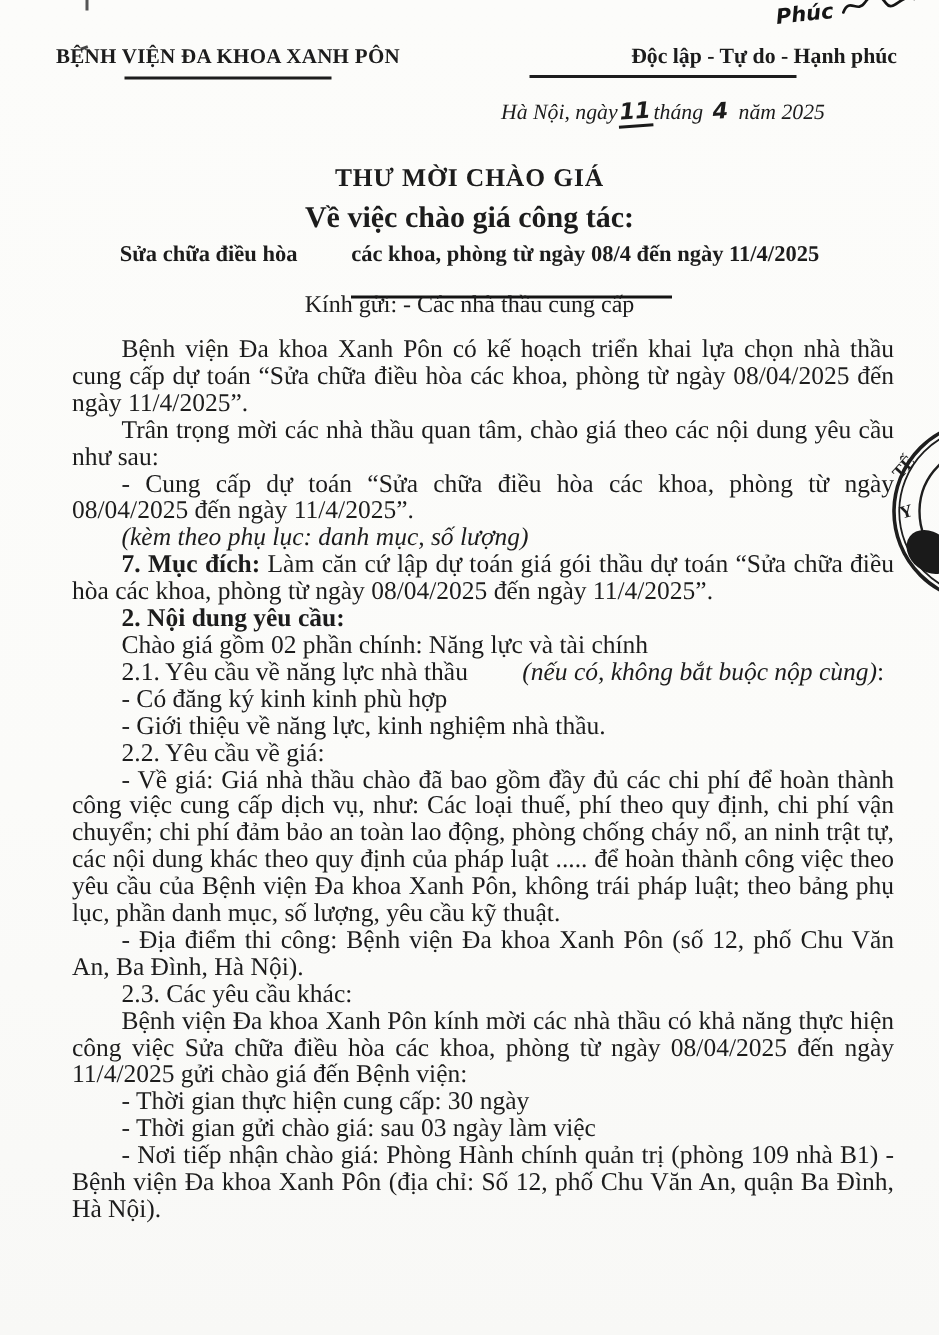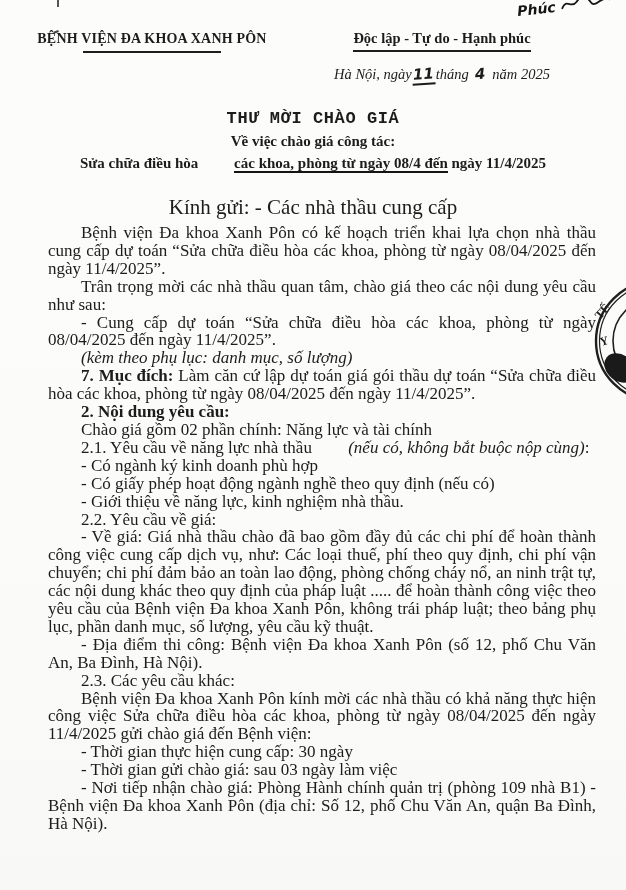--- a/index.html
+++ b/index.html
@@ -25,36 +25,36 @@
   .speck1{position:absolute;left:53px;top:27px;width:5px;height:4px;
     border-bottom:2px solid #444;transform:rotate(-20deg);}
   .speck2{position:absolute;left:57px;top:0;width:2px;height:7px;background:#555;}
   
   .hdr-left{position:absolute;left:18px;top:28px;width:268px;text-align:center;}
   .org{font-size:13.5px;letter-spacing:.4px;}
   .hosp{font-weight:bold;font-size:14px;margin-top:3px;letter-spacing:.2px;}
   .rule-l{width:138px;height:2px;background:#1d1d1d;margin:4px auto 0;}
   .hdr-right{position:absolute;left:286px;top:26px;width:312px;text-align:center;}
   .nat{font-weight:bold;font-size:14.5px;letter-spacing:.1px;}
-  .motto{font-weight:bold;font-size:14.5px;margin-top:4px;}
+  .motto{font-weight:bold;font-size:14.5px;margin-top:4px;text-align:right;}
   .rule-r{width:178px;height:2px;background:#1d1d1d;margin:3px auto 0;}
   .dateline{font-style:italic;font-size:14.5px;margin-top:13px;white-space:nowrap;}
   .hand-num{
     font-family:"DejaVu Sans",sans-serif;font-weight:bold;font-size:15px;
     display:inline-block;transform:rotate(-4deg);padding:0 1px;
   }
   .hand-day{border-bottom:2px solid #1a1a1a;margin:0 1px 0 0;}
   .hand-month{margin:0 2px;}
   
   .title-block{position:absolute;top:109px;left:0;width:100%;text-align:center;}
-  .doc-title{font-size:17px;font-weight:bold;letter-spacing:.6px;margin:0;font-family:Liberation Mono, monospace;}
-  .doc-sub1{font-size:15px;font-weight:bold;margin-top:5px;text-align:center;}
+  .doc-title{font-size:17px;font-weight:bold;letter-spacing:.6px;margin:0;}
+  .doc-sub1{font-size:20px;font-weight:bold;margin-top:5px;text-align:center;}
   .doc-sub2{font-size:15px;font-weight:bold;margin-top:5px;}
-  .u-hand{border-bottom:2.2px solid #141414;padding-bottom:0;margin-left:32px;}
-  .salutation{position:absolute;top:195px;left:0;width:100%;text-align:center;font-size:21px;}
+  .u-hand{border-bottom:2.2px solid #141414;padding-bottom:19px;margin-left:32px;}
+  .salutation{position:absolute;top:195px;left:0;width:100%;text-align:center;font-size:16px;}
   
   .body-col{
     position:absolute;top:224px;left:48px;width:548px;
     text-align:justify;font-size:17px;line-height:17.9px;
   }
   .body-col p{margin:0;text-indent:33px;}
   .b{font-weight:bold;}
   .i{font-style:italic;margin-left:32px;}
   
   .stamp{position:absolute;left:586px;top:284px;width:40px;height:115px;}
@@ -99,22 +99,21 @@
 
   <div class="body-col">
     <p>Bệnh viện Đa khoa Xanh Pôn có kế hoạch triển khai lựa chọn nhà thầu cung cấp dự toán “Sửa chữa điều hòa các khoa, phòng từ ngày 08/04/2025 đến ngày 11/4/2025”.</p>
     <p>Trân trọng mời các nhà thầu quan tâm, chào giá theo các nội dung yêu cầu như sau:</p>
     <p>- Cung cấp dự toán “Sửa chữa điều hòa các khoa, phòng từ ngày 08/04/2025 đến ngày 11/4/2025”.</p>
     <p class="i">(kèm theo phụ lục: danh mục, số lượng)</p>
     <p><span class="b">7. Mục đích:</span><span> Làm căn cứ lập dự toán giá gói thầu dự toán “Sửa chữa điều hòa các khoa, phòng từ ngày 08/04/2025 đến ngày 11/4/2025”.</span></p>
     <p class="b">2. Nội dung yêu cầu:</p>
     <p>Chào giá gồm 02 phần chính: Năng lực và tài chính</p>
     <p><span>2.1. Yêu cầu về năng lực nhà thầu </span><span class="i">(nếu có, không bắt buộc nộp cùng)</span><span>:</span></p>
-    <p>- Có ngành ký kinh doanh phù hợp</p>
-    <p>- Có giấy phép hoạt động ngành nghề theo quy định (nếu có)</p>
+    <p>- Có đăng ký kinh kinh phù hợp</p>
     <p>- Giới thiệu về năng lực, kinh nghiệm nhà thầu.</p>
     <p>2.2. Yêu cầu về giá:</p>
     <p>- Về giá: Giá nhà thầu chào đã bao gồm đầy đủ các chi phí để hoàn thành công việc cung cấp dịch vụ, như: Các loại thuế, phí theo quy định, chi phí vận chuyển; chi phí đảm bảo an toàn lao động, phòng chống cháy nổ, an ninh trật tự, các nội dung khác theo quy định của pháp luật ..... để hoàn thành công việc theo yêu cầu của Bệnh viện Đa khoa Xanh Pôn, không trái pháp luật; theo bảng phụ lục, phần danh mục, số lượng, yêu cầu kỹ thuật.</p>
     <p>- Địa điểm thi công: Bệnh viện Đa khoa Xanh Pôn (số 12, phố Chu Văn An, Ba Đình, Hà Nội).</p>
     <p>2.3. Các yêu cầu khác:</p>
     <p>Bệnh viện Đa khoa Xanh Pôn kính mời các nhà thầu có khả năng thực hiện công việc Sửa chữa điều hòa các khoa, phòng từ ngày 08/04/2025 đến ngày 11/4/2025 gửi chào giá đến Bệnh viện:</p>
     <p>- Thời gian thực hiện cung cấp: 30 ngày</p>
     <p>- Thời gian gửi chào giá: sau 03 ngày làm việc</p>
     <p>- Nơi tiếp nhận chào giá: Phòng Hành chính quản trị (phòng 109 nhà B1) - Bệnh viện Đa khoa Xanh Pôn (địa chỉ: Số 12, phố Chu Văn An, quận Ba Đình, Hà Nội).</p>
   </div>

